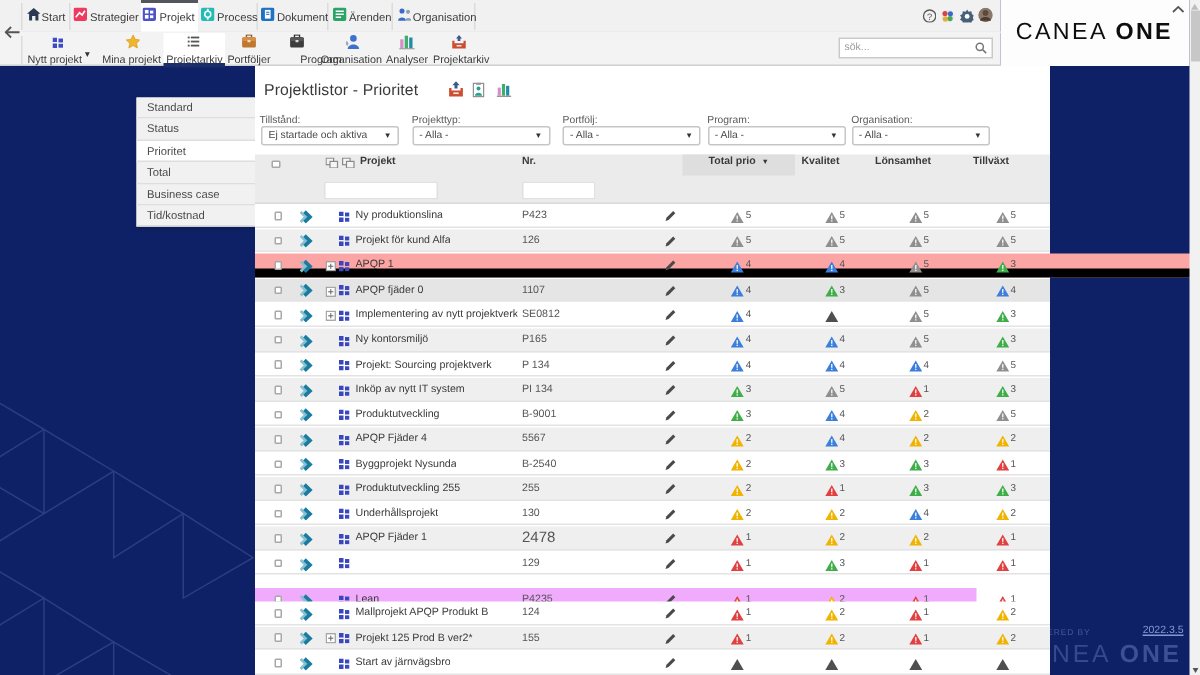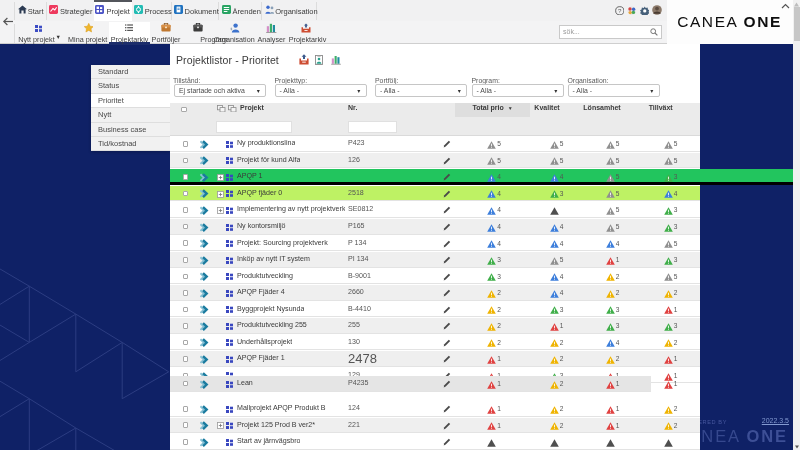--- a/index.html
+++ b/index.html
@@ -161,21 +161,21 @@
   </svg>
 <div class="ab" style="left:667px;top:0;width:126px;height:44px;background:#fdfdfd"></div>
 <svg class="ab" style="left:780.5px;top:2.5px" width="9" height="6" viewBox="0 0 9 6">
     <path d="M1 5 L4.5 1.6 L8 5" stroke="#555" stroke-width="1.2" fill="none"></path>
   </svg>
 <div class="ab" style="left:668px;top:12.5px;width:114px;text-align:right;font-size:15.5px;letter-spacing:1.6px;color:#0e0e0e;white-space:nowrap">CANEA <b>ONE</b></div>
 <div class="ab" style="left:91px;top:65px;width:79px;height:86.4px;background:#f1f1f1;box-shadow:0 1px 3px rgba(0,0,0,0.25)">
 <div style="position:absolute;left:0;top:0px;width:79px;height:14.4px;background:#f1f1f1;border-bottom:1px solid #dedede;font-size:7.5px;color:#4a4a4a;line-height:14px;padding-left:7px">Standard</div>
 <div style="position:absolute;left:0;top:14.4px;width:79px;height:14.4px;background:#f1f1f1;border-bottom:1px solid #dedede;font-size:7.5px;color:#4a4a4a;line-height:14px;padding-left:7px">Status</div>
 <div style="position:absolute;left:0;top:28.8px;width:79px;height:14.4px;background:#fff;border-bottom:1px solid #dedede;font-size:7.5px;color:#4a4a4a;line-height:14px;padding-left:7px">Prioritet</div>
-<div style="position:absolute;left:0;top:43.2px;width:79px;height:14.4px;background:#f1f1f1;border-bottom:1px solid #dedede;font-size:7.5px;color:#4a4a4a;line-height:14px;padding-left:7px">Nytt</div>
+<div style="position:absolute;left:0;top:43.2px;width:79px;height:14.4px;background:#f1f1f1;border-bottom:1px solid #dedede;font-size:7.5px;color:#4a4a4a;line-height:14px;padding-left:7px">Total</div>
 <div style="position:absolute;left:0;top:57.6px;width:79px;height:14.4px;background:#f1f1f1;border-bottom:1px solid #dedede;font-size:7.5px;color:#4a4a4a;line-height:14px;padding-left:7px">Business case</div>
 <div style="position:absolute;left:0;top:72px;width:79px;height:14.4px;background:#f1f1f1;border-bottom:1px solid #dedede;font-size:7.5px;color:#4a4a4a;line-height:14px;padding-left:7px">Tid/kostnad</div>
 </div>
 <div class="ab" style="left:170px;top:44px;width:530px;height:406px;background:#fff;z-index:2">
 <div class="ab" style="left:6px;top:10px;font-size:10.5px;color:#3a3a3a;letter-spacing:0.1px">Projektlistor - Prioritet</div>
 <svg class="ab" style="left:128.5px;top:10px" width="10" height="11" viewBox="0 0 10 11">
       <path d="M5 0.2 L7.4 2.8 L6 2.8 L6 5 L4 5 L4 2.8 L2.6 2.8 Z" fill="#3d5a8c"></path>
       <path d="M0.4 4.6 L2 4.6 L2 6.4 L8 6.4 L8 4.6 L9.6 4.6 L9.6 10.4 L0.4 10.4 Z" fill="#cd4d32"></path>
       <rect x="3.2" y="7.6" width="3.6" height="1.1" fill="#fff" opacity="0.85"></rect>
     </svg>
@@ -297,21 +297,21 @@
         <rect x="4" y="5.8" width="1" height="0.9" fill="#fff" opacity="0.85"></rect>
       </svg>
 <div style="position:absolute;left:445.7px;top:0;height:15.5px;line-height:15.5px;font-size:6.6px;color:#555">5</div>
 <svg style="position:absolute;left:493.5px;top:4.6px" width="9" height="8" viewBox="0 0 9 8">
         <path d="M4.5 0.3 L8.8 7.7 L0.2 7.7 Z" fill="#8f8f8f"></path>
         <rect x="4" y="2.7" width="1" height="2.5" fill="#fff" opacity="0.85"></rect>
         <rect x="4" y="5.8" width="1" height="0.9" fill="#fff" opacity="0.85"></rect>
       </svg>
 <div style="position:absolute;left:503.7px;top:0;height:15.5px;line-height:15.5px;font-size:6.6px;color:#555">5</div>
 </div>
-<div class="ab" style="left:0;top:125.35px;width:624px;height:15.55px;background:#22c55e;border-bottom:3px solid #000000">
+<div class="ab" style="left:0;top:125.35px;width:624px;height:15.55px;background:#fca5a5;border-bottom:6px solid #000000">
 <div style="position:absolute;left:12.8px;top:4.9px;width:5.6px;height:5.6px;border:1px solid #a8a8a8;border-radius:1px;background:#fff"></div>
 <svg style="position:absolute;left:29.5px;top:3.6px" width="9" height="9" viewBox="0 0 9 9">
         <path d="M0.4 1.3 L3.9 4.6 L0.4 7.9" stroke="#85c0d4" stroke-width="1.9" fill="none"></path>
         <path d="M3.0 1.1 L6.7 4.6 L3.0 8.1" stroke="#1a7b9f" stroke-width="2.4" fill="none"></path>
       </svg>
 <svg style="position:absolute;left:46.5px;top:4.7px" width="7" height="7" viewBox="0 0 7 7">
         <rect x="0.5" y="0.5" width="6" height="6" fill="#fff" stroke="#9a9a9a" stroke-width="0.8"></rect>
         <rect x="1.8" y="3.1" width="3.4" height="0.8" fill="#777"></rect>
         <rect x="3.1" y="1.8" width="0.8" height="3.4" fill="#777"></rect>
       </svg>
@@ -343,39 +343,39 @@
         <rect x="4" y="5.8" width="1" height="0.9" fill="#fff" opacity="0.85"></rect>
       </svg>
 <div style="position:absolute;left:445.7px;top:0;height:15.5px;line-height:15.5px;font-size:6.6px;color:#555">5</div>
 <svg style="position:absolute;left:493.5px;top:4.6px" width="9" height="8" viewBox="0 0 9 8">
         <path d="M4.5 0.3 L8.8 7.7 L0.2 7.7 Z" fill="#3fae49"></path>
         <rect x="4" y="2.7" width="1" height="2.5" fill="#fff" opacity="0.85"></rect>
         <rect x="4" y="5.8" width="1" height="0.9" fill="#fff" opacity="0.85"></rect>
       </svg>
 <div style="position:absolute;left:503.7px;top:0;height:15.5px;line-height:15.5px;font-size:6.6px;color:#555">3</div>
 </div>
-<div class="ab" style="left:0;top:141.9px;width:530px;height:15.55px;background:#bef264;border-bottom:1px solid #e3e3e3">
+<div class="ab" style="left:0;top:141.9px;width:530px;height:15.55px;background:#e5e5e5;border-bottom:1px solid #e3e3e3">
 <div style="position:absolute;left:12.8px;top:4.9px;width:5.6px;height:5.6px;border:1px solid #a8a8a8;border-radius:1px;background:#fff"></div>
 <svg style="position:absolute;left:29.5px;top:3.6px" width="9" height="9" viewBox="0 0 9 9">
         <path d="M0.4 1.3 L3.9 4.6 L0.4 7.9" stroke="#85c0d4" stroke-width="1.9" fill="none"></path>
         <path d="M3.0 1.1 L6.7 4.6 L3.0 8.1" stroke="#1a7b9f" stroke-width="2.4" fill="none"></path>
       </svg>
 <svg style="position:absolute;left:46.5px;top:4.7px" width="7" height="7" viewBox="0 0 7 7">
         <rect x="0.5" y="0.5" width="6" height="6" fill="#fff" stroke="#9a9a9a" stroke-width="0.8"></rect>
         <rect x="1.8" y="3.1" width="3.4" height="0.8" fill="#777"></rect>
         <rect x="3.1" y="1.8" width="0.8" height="3.4" fill="#777"></rect>
       </svg>
 <svg style="position:absolute;left:56px;top:4.5px" width="7" height="7" viewBox="0 0 7 7">
         <rect x="0" y="0" width="3" height="3" fill="#3947bf"></rect>
         <rect x="4" y="0.7" width="3" height="2.6" fill="#3947bf"></rect>
         <rect x="0" y="4" width="3" height="3" fill="#3947bf"></rect>
         <rect x="4" y="4.2" width="3" height="2.6" fill="#3947bf"></rect>
       </svg>
 <div style="position:absolute;left:67px;top:0;height:15.5px;line-height:15.5px;font-size:7.1px;color:#3a3a3a;white-space:nowrap;max-width:108px;overflow:hidden">APQP fjäder 0</div>
-<div style="position:absolute;left:178px;top:0;height:15.5px;line-height:15.5px;font-size:7.1px;color:#555">2518</div>
+<div style="position:absolute;left:178px;top:0;height:15.5px;line-height:15.5px;font-size:7.1px;color:#555">1107</div>
 <svg style="position:absolute;left:272.5px;top:4px" width="8" height="8" viewBox="0 0 8 8">
         <path d="M0.7 7.4 L1.3 5.2 L5.8 0.7 L7.2 2.1 L2.7 6.6 Z" fill="#4a4a4a"></path>
       </svg>
 <svg style="position:absolute;left:317px;top:4.6px" width="9" height="8" viewBox="0 0 9 8">
         <path d="M4.5 0.3 L8.8 7.7 L0.2 7.7 Z" fill="#3c7edb"></path>
         <rect x="4" y="2.7" width="1" height="2.5" fill="#fff" opacity="0.85"></rect>
         <rect x="4" y="5.8" width="1" height="0.9" fill="#fff" opacity="0.85"></rect>
       </svg>
 <div style="position:absolute;left:327.2px;top:0;height:15.5px;line-height:15.5px;font-size:6.6px;color:#555">4</div>
 <svg style="position:absolute;left:379.5px;top:4.6px" width="9" height="8" viewBox="0 0 9 8">
@@ -615,21 +615,21 @@
         <path d="M0.4 1.3 L3.9 4.6 L0.4 7.9" stroke="#85c0d4" stroke-width="1.9" fill="none"></path>
         <path d="M3.0 1.1 L6.7 4.6 L3.0 8.1" stroke="#1a7b9f" stroke-width="2.4" fill="none"></path>
       </svg>
 <svg style="position:absolute;left:56px;top:4.5px" width="7" height="7" viewBox="0 0 7 7">
         <rect x="0" y="0" width="3" height="3" fill="#3947bf"></rect>
         <rect x="4" y="0.7" width="3" height="2.6" fill="#3947bf"></rect>
         <rect x="0" y="4" width="3" height="3" fill="#3947bf"></rect>
         <rect x="4" y="4.2" width="3" height="2.6" fill="#3947bf"></rect>
       </svg>
 <div style="position:absolute;left:67px;top:0;height:15.5px;line-height:15.5px;font-size:7.1px;color:#3a3a3a;white-space:nowrap;max-width:108px;overflow:hidden">APQP Fjäder 4</div>
-<div style="position:absolute;left:178px;top:0;height:15.5px;line-height:15.5px;font-size:7.1px;color:#555">2660</div>
+<div style="position:absolute;left:178px;top:0;height:15.5px;line-height:15.5px;font-size:7.1px;color:#555">5567</div>
 <svg style="position:absolute;left:272.5px;top:4px" width="8" height="8" viewBox="0 0 8 8">
         <path d="M0.7 7.4 L1.3 5.2 L5.8 0.7 L7.2 2.1 L2.7 6.6 Z" fill="#4a4a4a"></path>
       </svg>
 <svg style="position:absolute;left:317px;top:4.6px" width="9" height="8" viewBox="0 0 9 8">
         <path d="M4.5 0.3 L8.8 7.7 L0.2 7.7 Z" fill="#efb300"></path>
         <rect x="4" y="2.7" width="1" height="2.5" fill="#fff" opacity="0.85"></rect>
         <rect x="4" y="5.8" width="1" height="0.9" fill="#fff" opacity="0.85"></rect>
       </svg>
 <div style="position:absolute;left:327.2px;top:0;height:15.5px;line-height:15.5px;font-size:6.6px;color:#555">2</div>
 <svg style="position:absolute;left:379.5px;top:4.6px" width="9" height="8" viewBox="0 0 9 8">
@@ -657,21 +657,21 @@
         <path d="M0.4 1.3 L3.9 4.6 L0.4 7.9" stroke="#85c0d4" stroke-width="1.9" fill="none"></path>
         <path d="M3.0 1.1 L6.7 4.6 L3.0 8.1" stroke="#1a7b9f" stroke-width="2.4" fill="none"></path>
       </svg>
 <svg style="position:absolute;left:56px;top:4.5px" width="7" height="7" viewBox="0 0 7 7">
         <rect x="0" y="0" width="3" height="3" fill="#3947bf"></rect>
         <rect x="4" y="0.7" width="3" height="2.6" fill="#3947bf"></rect>
         <rect x="0" y="4" width="3" height="3" fill="#3947bf"></rect>
         <rect x="4" y="4.2" width="3" height="2.6" fill="#3947bf"></rect>
       </svg>
 <div style="position:absolute;left:67px;top:0;height:15.5px;line-height:15.5px;font-size:7.1px;color:#3a3a3a;white-space:nowrap;max-width:108px;overflow:hidden">Byggprojekt Nysunda</div>
-<div style="position:absolute;left:178px;top:0;height:15.5px;line-height:15.5px;font-size:7.1px;color:#555">B-4410</div>
+<div style="position:absolute;left:178px;top:0;height:15.5px;line-height:15.5px;font-size:7.1px;color:#555">B-2540</div>
 <svg style="position:absolute;left:272.5px;top:4px" width="8" height="8" viewBox="0 0 8 8">
         <path d="M0.7 7.4 L1.3 5.2 L5.8 0.7 L7.2 2.1 L2.7 6.6 Z" fill="#4a4a4a"></path>
       </svg>
 <svg style="position:absolute;left:317px;top:4.6px" width="9" height="8" viewBox="0 0 9 8">
         <path d="M4.5 0.3 L8.8 7.7 L0.2 7.7 Z" fill="#efb300"></path>
         <rect x="4" y="2.7" width="1" height="2.5" fill="#fff" opacity="0.85"></rect>
         <rect x="4" y="5.8" width="1" height="0.9" fill="#fff" opacity="0.85"></rect>
       </svg>
 <div style="position:absolute;left:327.2px;top:0;height:15.5px;line-height:15.5px;font-size:6.6px;color:#555">2</div>
 <svg style="position:absolute;left:379.5px;top:4.6px" width="9" height="8" viewBox="0 0 9 8">
@@ -783,21 +783,21 @@
         <path d="M0.4 1.3 L3.9 4.6 L0.4 7.9" stroke="#85c0d4" stroke-width="1.9" fill="none"></path>
         <path d="M3.0 1.1 L6.7 4.6 L3.0 8.1" stroke="#1a7b9f" stroke-width="2.4" fill="none"></path>
       </svg>
 <svg style="position:absolute;left:56px;top:4.5px" width="7" height="7" viewBox="0 0 7 7">
         <rect x="0" y="0" width="3" height="3" fill="#3947bf"></rect>
         <rect x="4" y="0.7" width="3" height="2.6" fill="#3947bf"></rect>
         <rect x="0" y="4" width="3" height="3" fill="#3947bf"></rect>
         <rect x="4" y="4.2" width="3" height="2.6" fill="#3947bf"></rect>
       </svg>
 <div style="position:absolute;left:67px;top:0;height:15.5px;line-height:15.5px;font-size:7.1px;color:#3a3a3a;white-space:nowrap;max-width:108px;overflow:hidden">APQP Fjäder 1</div>
-<div style="position:absolute;left:178px;top:0;height:15.5px;line-height:15.5px;font-size:13px;color:#555">2478</div>
+<div style="position:absolute;left:178px;top:0;height:15.5px;line-height:15.5px;font-size:10px;color:#555">2478</div>
 <svg style="position:absolute;left:272.5px;top:4px" width="8" height="8" viewBox="0 0 8 8">
         <path d="M0.7 7.4 L1.3 5.2 L5.8 0.7 L7.2 2.1 L2.7 6.6 Z" fill="#4a4a4a"></path>
       </svg>
 <svg style="position:absolute;left:317px;top:4.6px" width="9" height="8" viewBox="0 0 9 8">
         <path d="M4.5 0.3 L8.8 7.7 L0.2 7.7 Z" fill="#e04140"></path>
         <rect x="4" y="2.7" width="1" height="2.5" fill="#fff" opacity="0.85"></rect>
         <rect x="4" y="5.8" width="1" height="0.9" fill="#fff" opacity="0.85"></rect>
       </svg>
 <div style="position:absolute;left:327.2px;top:0;height:15.5px;line-height:15.5px;font-size:6.6px;color:#555">1</div>
 <svg style="position:absolute;left:379.5px;top:4.6px" width="9" height="8" viewBox="0 0 9 8">
@@ -853,21 +853,21 @@
         <rect x="4" y="5.8" width="1" height="0.9" fill="#fff" opacity="0.85"></rect>
       </svg>
 <div style="position:absolute;left:445.7px;top:0;height:15.5px;line-height:15.5px;font-size:6.6px;color:#555">1</div>
 <svg style="position:absolute;left:493.5px;top:4.6px" width="9" height="8" viewBox="0 0 9 8">
         <path d="M4.5 0.3 L8.8 7.7 L0.2 7.7 Z" fill="#e04140"></path>
         <rect x="4" y="2.7" width="1" height="2.5" fill="#fff" opacity="0.85"></rect>
         <rect x="4" y="5.8" width="1" height="0.9" fill="#fff" opacity="0.85"></rect>
       </svg>
 <div style="position:absolute;left:503.7px;top:0;height:15.5px;line-height:15.5px;font-size:6.6px;color:#555">1</div>
 </div>
-<div class="ab" style="left:0;top:332px;width:481px;height:15.55px;background:#e5e5e5;border-bottom:1px solid #e3e3e3">
+<div class="ab" style="left:0;top:348px;width:481px;height:15.55px;background:#f0abfc;border-bottom:1px solid #e3e3e3">
 <div style="position:absolute;left:12.8px;top:4.9px;width:5.6px;height:5.6px;border:1px solid #a8a8a8;border-radius:1px;background:#fff"></div>
 <svg style="position:absolute;left:29.5px;top:3.6px" width="9" height="9" viewBox="0 0 9 9">
         <path d="M0.4 1.3 L3.9 4.6 L0.4 7.9" stroke="#85c0d4" stroke-width="1.9" fill="none"></path>
         <path d="M3.0 1.1 L6.7 4.6 L3.0 8.1" stroke="#1a7b9f" stroke-width="2.4" fill="none"></path>
       </svg>
 <svg style="position:absolute;left:56px;top:4.5px" width="7" height="7" viewBox="0 0 7 7">
         <rect x="0" y="0" width="3" height="3" fill="#3947bf"></rect>
         <rect x="4" y="0.7" width="3" height="2.6" fill="#3947bf"></rect>
         <rect x="0" y="4" width="3" height="3" fill="#3947bf"></rect>
         <rect x="4" y="4.2" width="3" height="2.6" fill="#3947bf"></rect>
@@ -955,21 +955,21 @@
         <rect x="1.8" y="3.1" width="3.4" height="0.8" fill="#777"></rect>
         <rect x="3.1" y="1.8" width="0.8" height="3.4" fill="#777"></rect>
       </svg>
 <svg style="position:absolute;left:56px;top:4.5px" width="7" height="7" viewBox="0 0 7 7">
         <rect x="0" y="0" width="3" height="3" fill="#3947bf"></rect>
         <rect x="4" y="0.7" width="3" height="2.6" fill="#3947bf"></rect>
         <rect x="0" y="4" width="3" height="3" fill="#3947bf"></rect>
         <rect x="4" y="4.2" width="3" height="2.6" fill="#3947bf"></rect>
       </svg>
 <div style="position:absolute;left:67px;top:0;height:15.5px;line-height:15.5px;font-size:7.1px;color:#3a3a3a;white-space:nowrap;max-width:108px;overflow:hidden">Projekt 125 Prod B ver2*</div>
-<div style="position:absolute;left:178px;top:0;height:15.5px;line-height:15.5px;font-size:7.1px;color:#555">221</div>
+<div style="position:absolute;left:178px;top:0;height:15.5px;line-height:15.5px;font-size:7.1px;color:#555">155</div>
 <svg style="position:absolute;left:272.5px;top:4px" width="8" height="8" viewBox="0 0 8 8">
         <path d="M0.7 7.4 L1.3 5.2 L5.8 0.7 L7.2 2.1 L2.7 6.6 Z" fill="#4a4a4a"></path>
       </svg>
 <svg style="position:absolute;left:317px;top:4.6px" width="9" height="8" viewBox="0 0 9 8">
         <path d="M4.5 0.3 L8.8 7.7 L0.2 7.7 Z" fill="#e04140"></path>
         <rect x="4" y="2.7" width="1" height="2.5" fill="#fff" opacity="0.85"></rect>
         <rect x="4" y="5.8" width="1" height="0.9" fill="#fff" opacity="0.85"></rect>
       </svg>
 <div style="position:absolute;left:327.2px;top:0;height:15.5px;line-height:15.5px;font-size:6.6px;color:#555">1</div>
 <svg style="position:absolute;left:379.5px;top:4.6px" width="9" height="8" viewBox="0 0 9 8">

